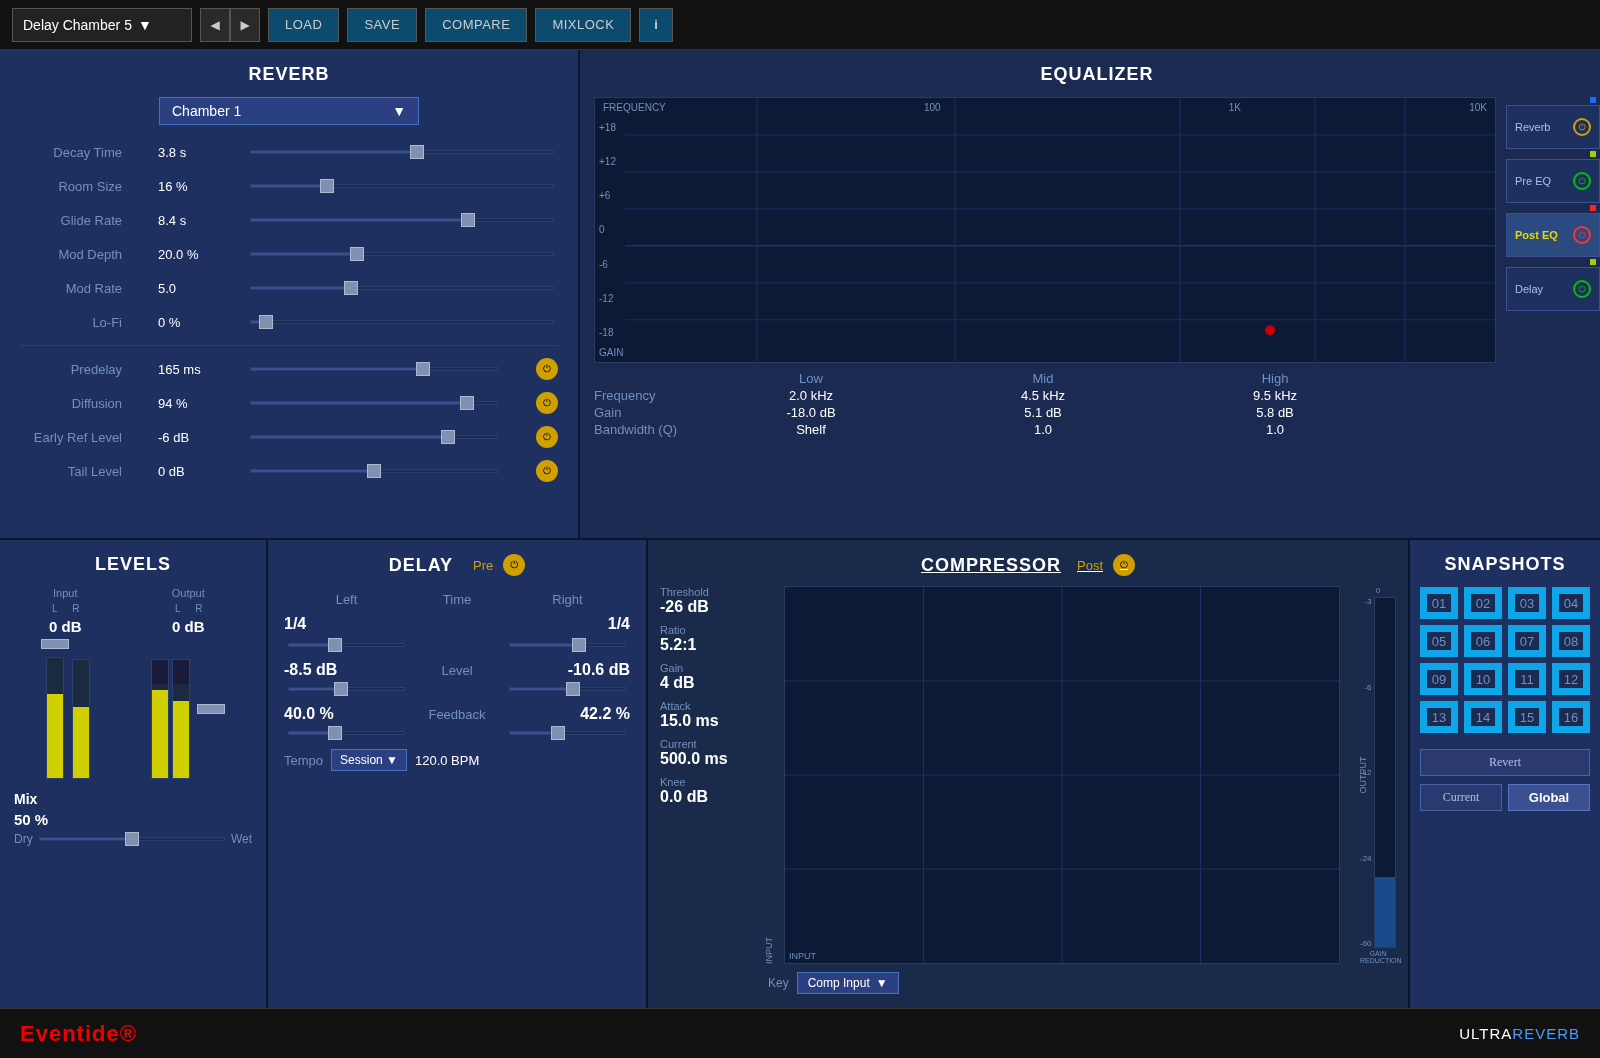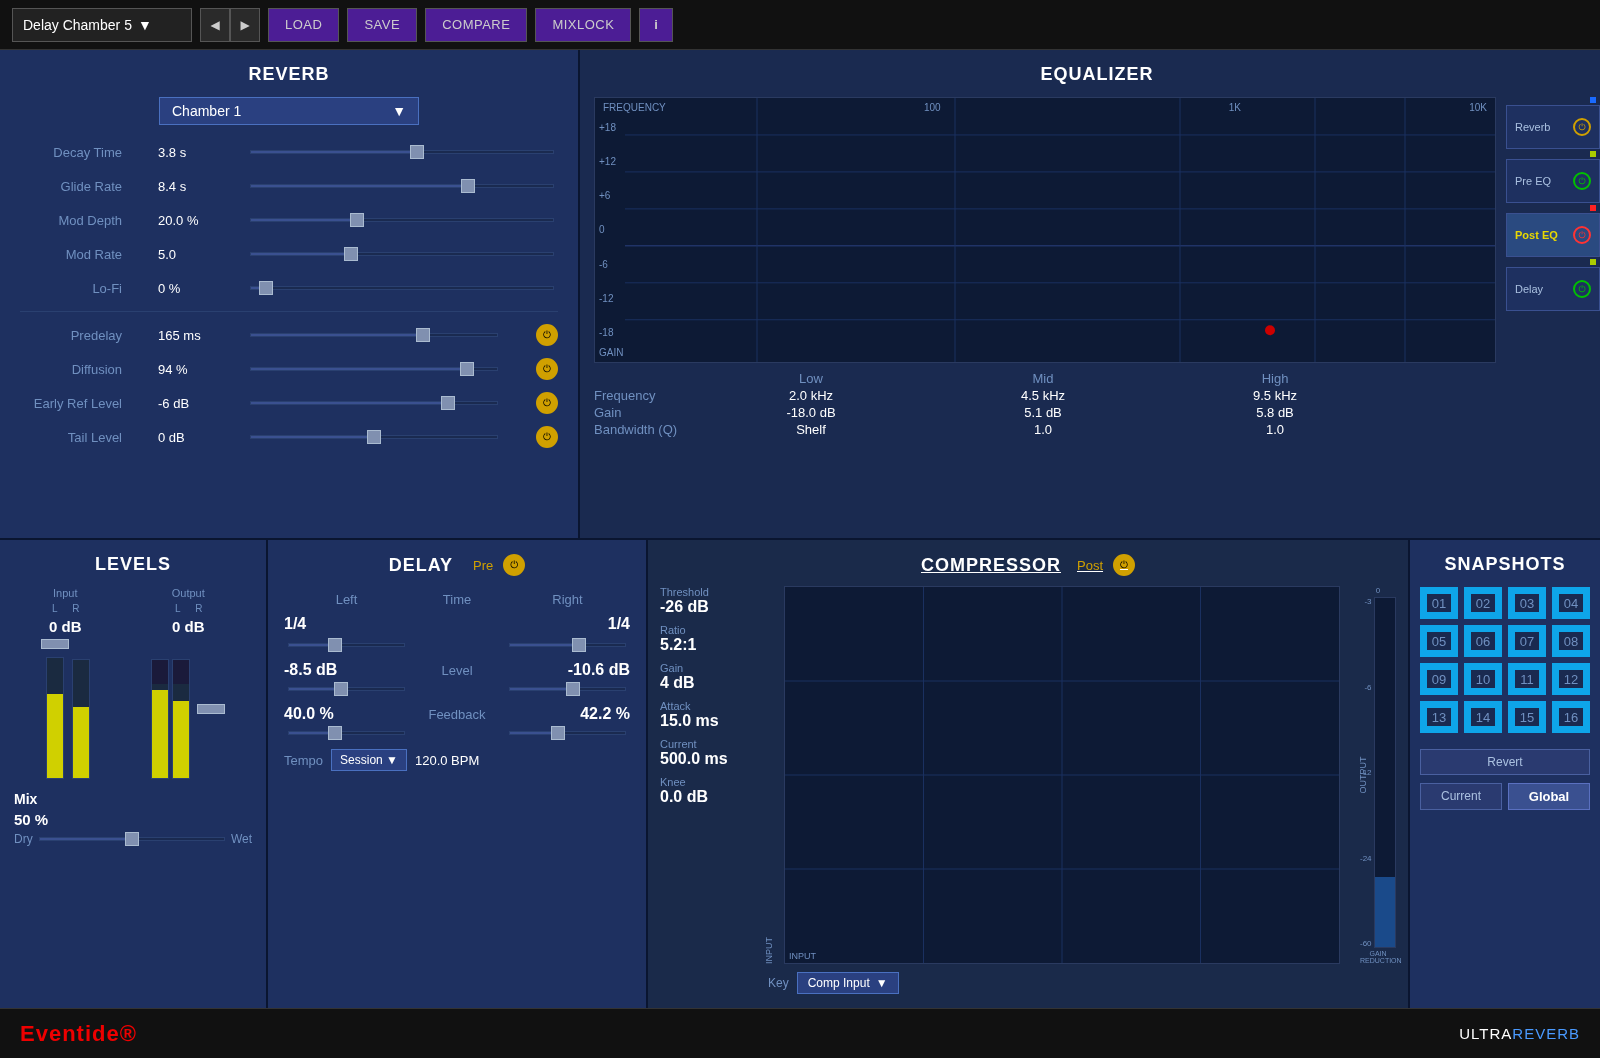--- a/index.html
+++ b/index.html
@@ -29,21 +29,21 @@
       padding: 4px 10px;
       font-size: 14px;
       height: 34px;
       min-width: 180px;
       display: flex;
       align-items: center;
       gap: 6px;
       cursor: pointer;
     }
     .top-btn {
-      background: #4c1d95;
+      background: #0c4a6e;
       border: 1px solid #555;
       color: #ccc;
       padding: 5px 16px;
       font-size: 13px;
       height: 34px;
       cursor: pointer;
       letter-spacing: 0.5px;
     }
     .top-btn.info {
       width: 34px;
@@ -457,20 +457,21 @@
       margin-top: 16px;
     }
     .snapshot-action-btn {
       background: #2a3a70;
       border: 1px solid #4a60a0;
       color: #aac0e0;
       font-size: 12px;
       padding: 5px 10px;
       cursor: pointer;
       text-align: center;
+      font-family: Liberation Serif, serif;
     }
     .global-btn {
       background: #3a5090;
       border: 1px solid #5a70c0;
       color: #fff;
       font-size: 13px;
       font-weight: bold;
       padding: 5px 10px;
       cursor: pointer;
       text-align: center;
@@ -544,20 +545,28 @@
         <span>▼</span>
       </div>
 
       <div>
         <div class="param-row">
           <span class="param-label">Decay Time</span>
           <span class="param-value">3.8 s</span>
           <div class="slider-track">
               <div class="slider-fill" style="width:55%"></div>
               <div class="slider-thumb" style="left:calc(55% - 7px)"></div>
+            </div>
+        </div>
+        <div class="param-row">
+          <span class="param-label">Room Size</span>
+          <span class="param-value">16 %</span>
+          <div class="slider-track">
+              <div class="slider-fill" style="width:25%"></div>
+              <div class="slider-thumb" style="left:calc(25% - 7px)"></div>
             </div>
         </div>
         <div class="param-row">
           <span class="param-label">Glide Rate</span>
           <span class="param-value">8.4 s</span>
           <div class="slider-track">
               <div class="slider-fill" style="width:72%"></div>
               <div class="slider-thumb" style="left:calc(72% - 7px)"></div>
             </div>
         </div>

